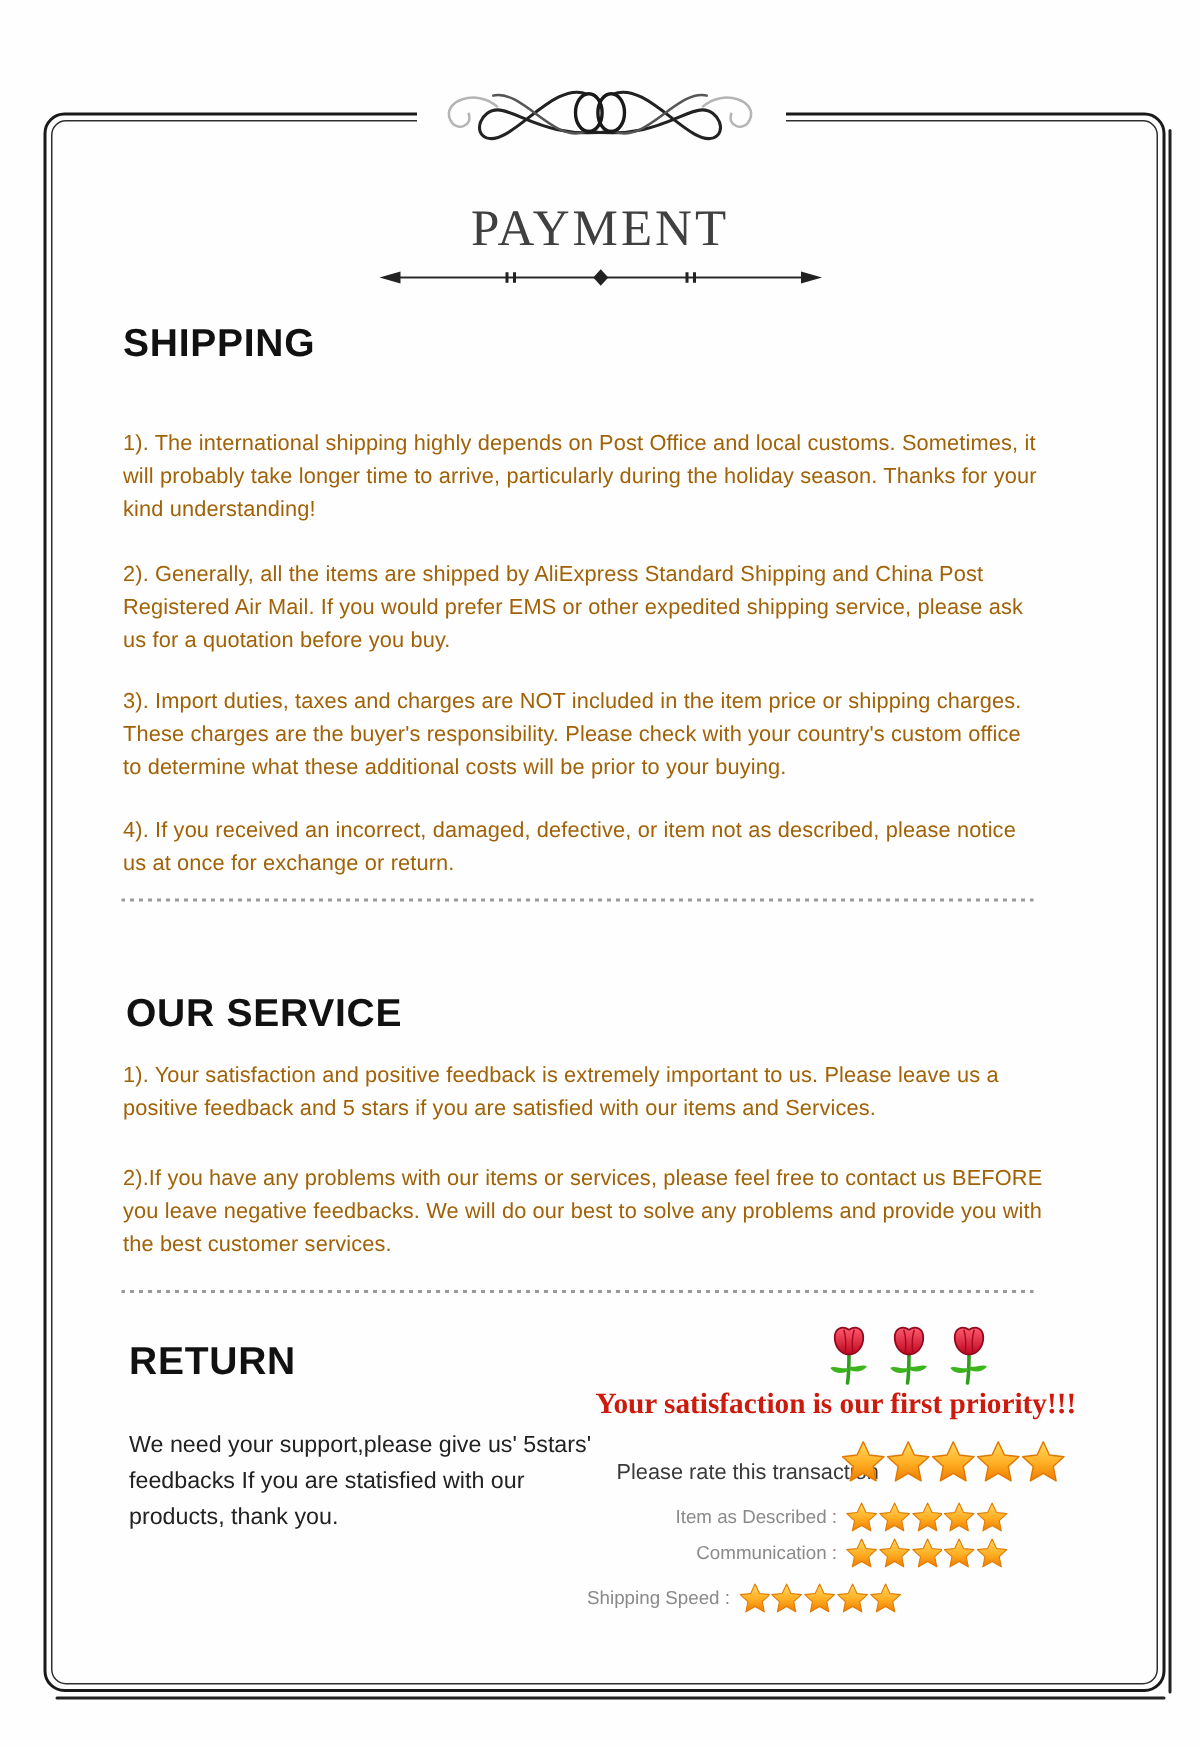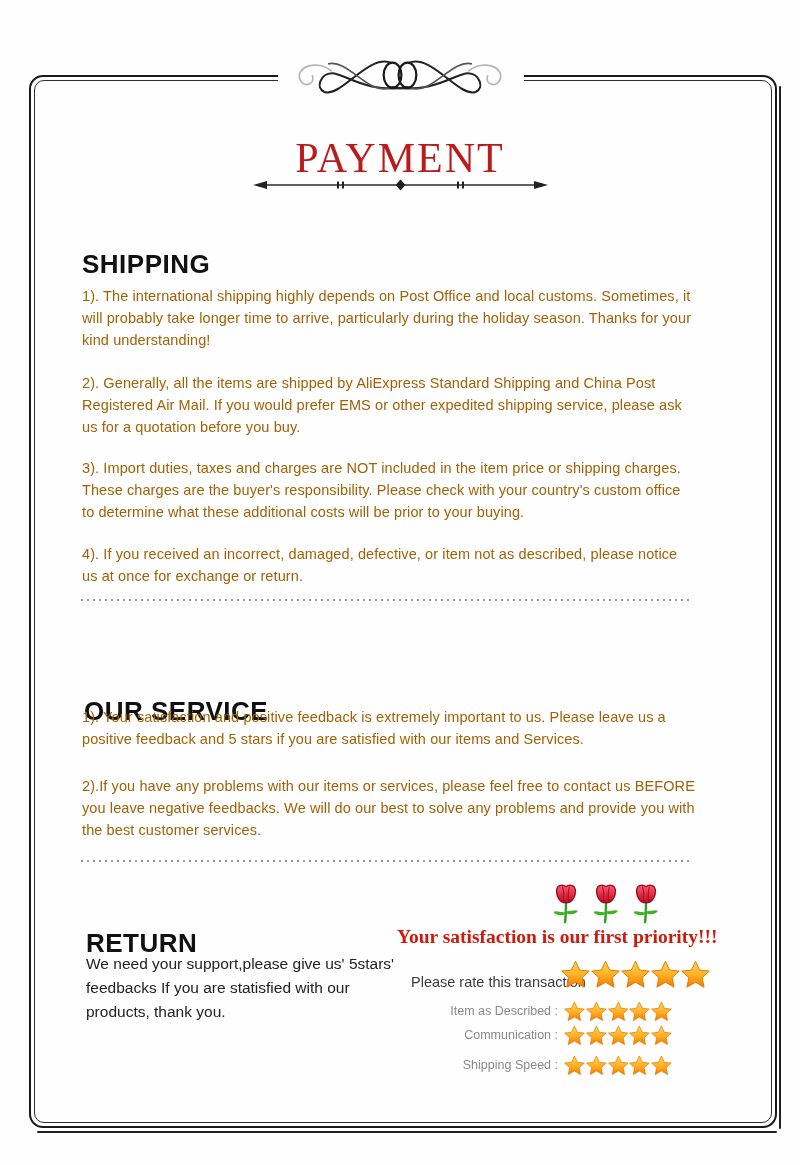--- a/index.html
+++ b/index.html
@@ -13,26 +13,26 @@
                border:1px solid #2e2e2e;border-radius:10px;}
   .shadow-bottom{position:absolute;left:37px;top:1131px;width:740px;height:2px;
                  background:#222;border-radius:2px;}
   .shadow-right{position:absolute;left:779px;top:86px;width:2px;height:1043px;
                 background:#222;border-radius:2px;}
   .border-gap{position:absolute;left:278px;top:68px;width:246px;height:17px;background:#fefefe;}
 
   
   .flourish{position:absolute;left:279px;top:49px;width:242px;height:56px;}
   .page-title{position:absolute;left:0;top:134px;width:800px;text-align:center;
-              font-family:"Liberation Serif",serif;font-size:42px;letter-spacing:2px;
-              color:#b91c1c;font-weight:400;}
+              font-family:"Liberation Serif",serif;font-size:34px;letter-spacing:2px;
+              color:#404040;font-weight:400;}
   .title-divider{position:absolute;left:253px;top:178px;width:295px;height:14px;}
 
   
-  .sec-heading{position:absolute;font-size:26px;font-weight:700;letter-spacing:0.5px;color:#111;margin-top:36px;}
+  .sec-heading{position:absolute;font-size:26px;font-weight:700;letter-spacing:0.5px;color:#111;}
   #h-shipping{left:82px;top:213px;}
   #h-service{left:84px;top:660px;}
   #h-return{left:86px;top:892px;}
 
   
   .para{position:absolute;left:82px;width:614px;font-size:14.5px;line-height:22px;
         color:#a16207;letter-spacing:0.1px;}
   #sp1{top:270px;} #sp2{top:357px;} #sp3{top:442px;} #sp4{top:528px;}
   #sv1{top:691px;} #sv2{top:760px;}
 
@@ -52,21 +52,21 @@
            font-weight:700;font-size:19.5px;color:#cc1a0d;white-space:nowrap;z-index:2;}
   #rate-label{position:absolute;left:395px;top:974px;font-size:14.5px;color:#3a3a3a;white-space:nowrap;margin-left:16px;}
   .stars-lg{position:absolute;left:561px;top:960px;display:flex;gap:1px;}
   .stars-lg svg{width:29px;height:29px;display:block;}
 
   .rating-row{position:absolute;left:320px;width:352px;height:24px;display:flex;
               align-items:center;justify-content:flex-end;}
   .rating-row .r-label{font-size:12.5px;color:#8a8a8a;margin-right:6px;white-space:nowrap;}
   .stars-sm{display:flex;gap:1px;width:108px;}
   .stars-sm svg{width:21px;height:21px;display:block;}
-  #row-item{top:999px;} #row-comm{top:1023px;text-align:center;} #row-ship{top:1053px;}
+  #row-item{top:999px;} #row-comm{top:1023px;text-align:center;} #row-ship{top:1053px;justify-content:center;}
 </style>
 </head>
 <body>
 
 <svg width="0" height="0" style="position:absolute" aria-hidden="true">
   <defs>
     <linearGradient id="goldgrad" x1="0" y1="0" x2="0" y2="1">
       <stop offset="0" stop-color="#ffd95e"></stop>
       <stop offset="0.55" stop-color="#ffae23"></stop>
       <stop offset="1" stop-color="#ef7c00"></stop>

